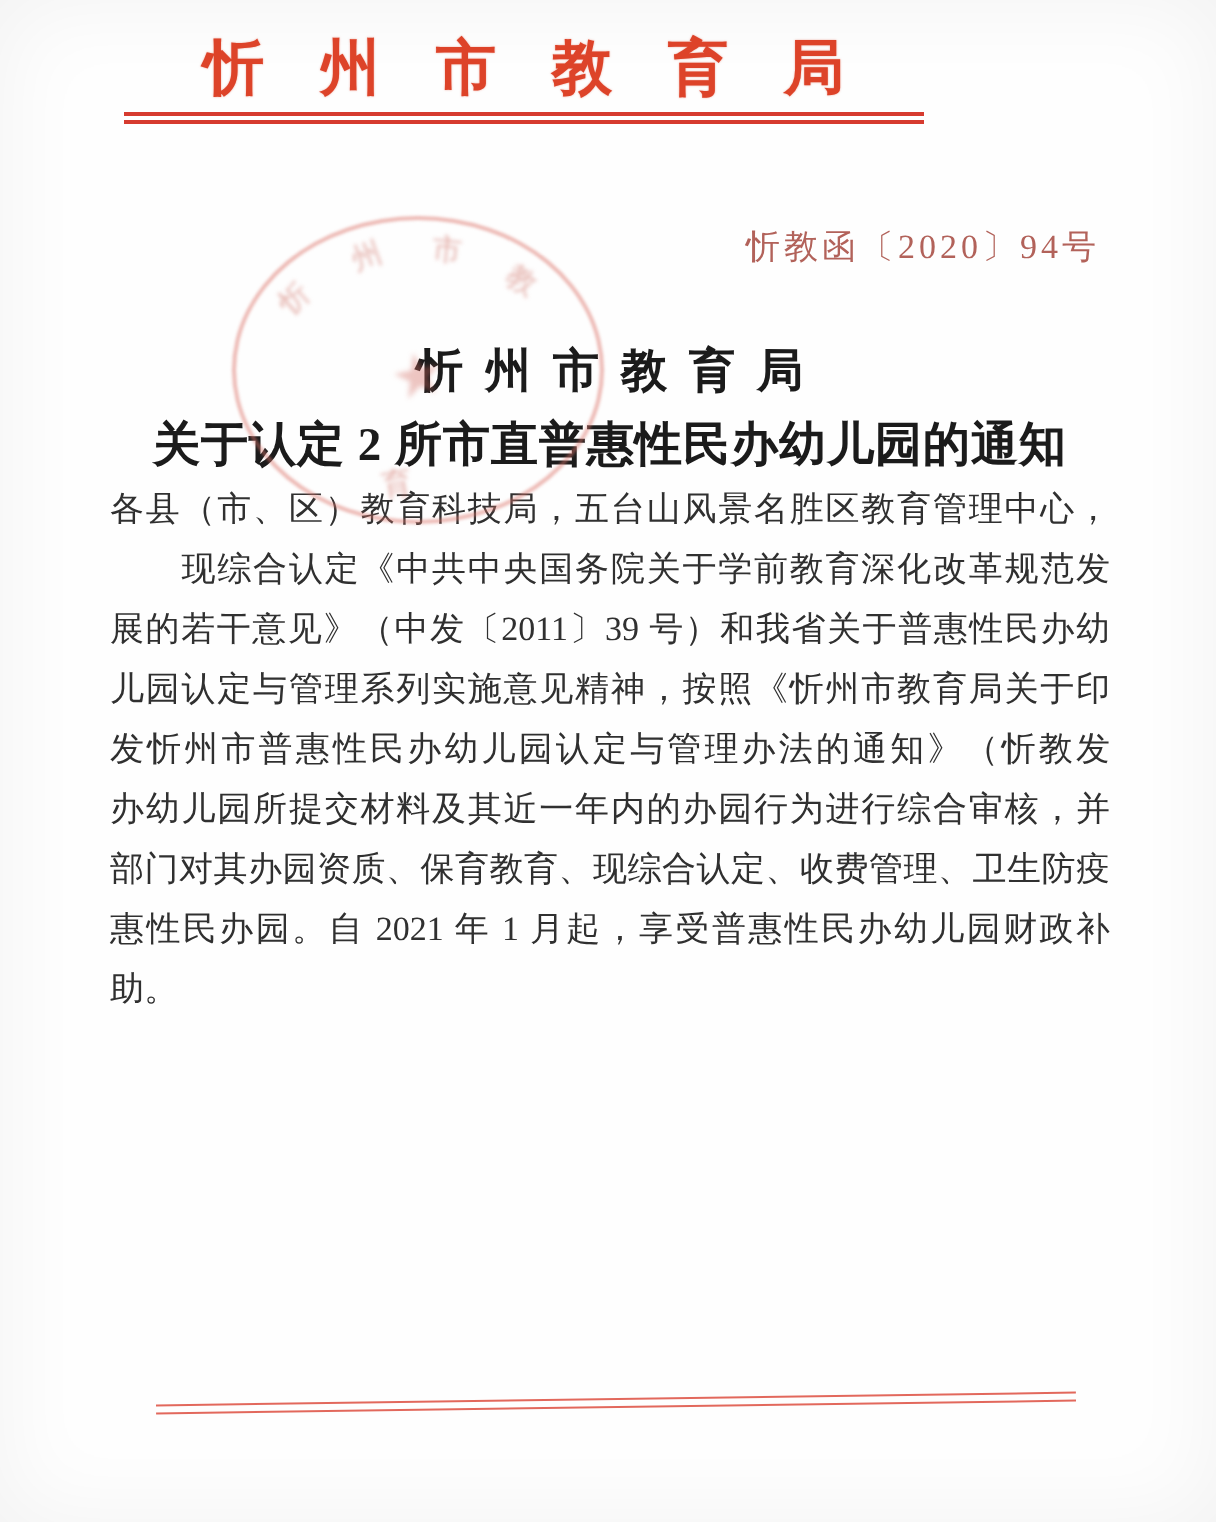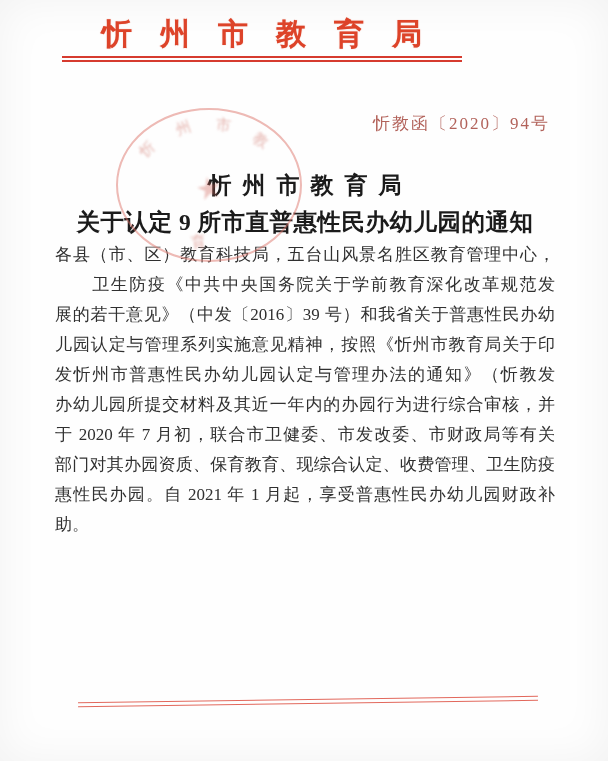--- a/index.html
+++ b/index.html
@@ -114,31 +114,30 @@
     <span class="glyph g0">忻</span>
     <span class="glyph g1">州</span>
     <span class="glyph g2">市</span>
     <span class="glyph g3">教</span>
     <span class="glyph g4">育</span>
     <span class="star">★</span>
   </div>
 
   <div class="doc-title">
     <div class="t1">忻州市教育局</div>
-    <div class="t2">关于认定 9 所市直普惠性民办幼儿园的通知</div>
+    <div class="t2">关于认定 2 所市直普惠性民办幼儿园的通知</div>
   </div>
 
   <div class="body-text">
     <div class="line fill">各县（市、区）教育科技局，五台山风景名胜区教育管理中心，</div>
-    <div class="line fill">　　卫生防疫《中共中央国务院关于学前教育深化改革规范发</div>
-    <div class="line fill">展的若干意见》（中发〔2016〕39 号）和我省关于普惠性民办幼</div>
+    <div class="line fill">　　现综合认定《中共中央国务院关于学前教育深化改革规范发</div>
+    <div class="line fill">展的若干意见》（中发〔2011〕39 号）和我省关于普惠性民办幼</div>
     <div class="line fill">儿园认定与管理系列实施意见精神，按照《忻州市教育局关于印</div>
     <div class="line fill">发忻州市普惠性民办幼儿园认定与管理办法的通知》（忻教发</div>
     <div class="line fill">办幼儿园所提交材料及其近一年内的办园行为进行综合审核，并</div>
-    <div class="line fill">于 2020 年 7 月初，联合市卫健委、市发改委、市财政局等有关</div>
     <div class="line fill">部门对其办园资质、保育教育、现综合认定、收费管理、卫生防疫</div>
     <div class="line fill">惠性民办园。自 2021 年 1 月起，享受普惠性民办幼儿园财政补</div>
     <div class="line">助。</div>
   </div>
 
   <div class="bottom-rule"></div>
 
 </div>
 
 </body></html>

